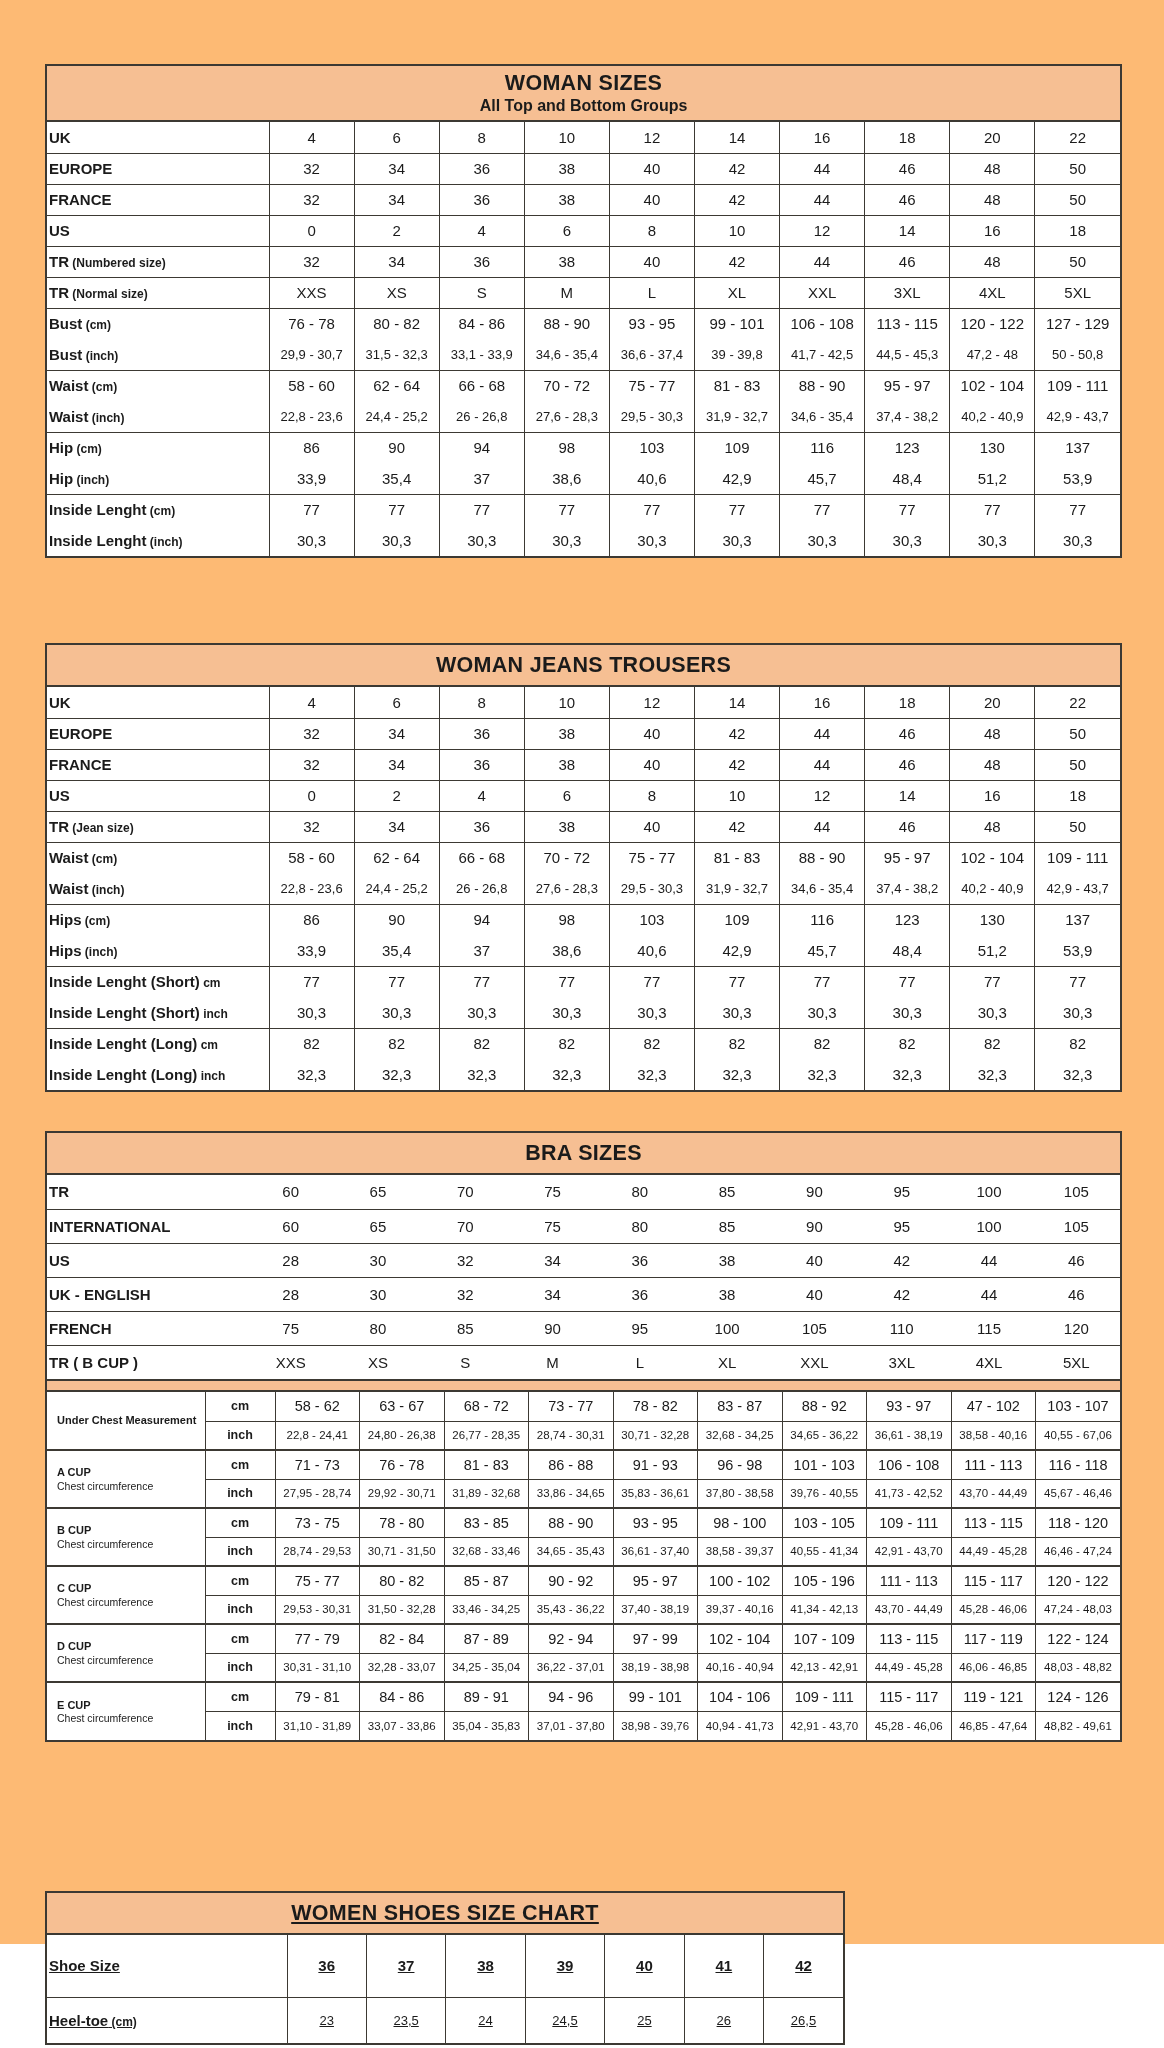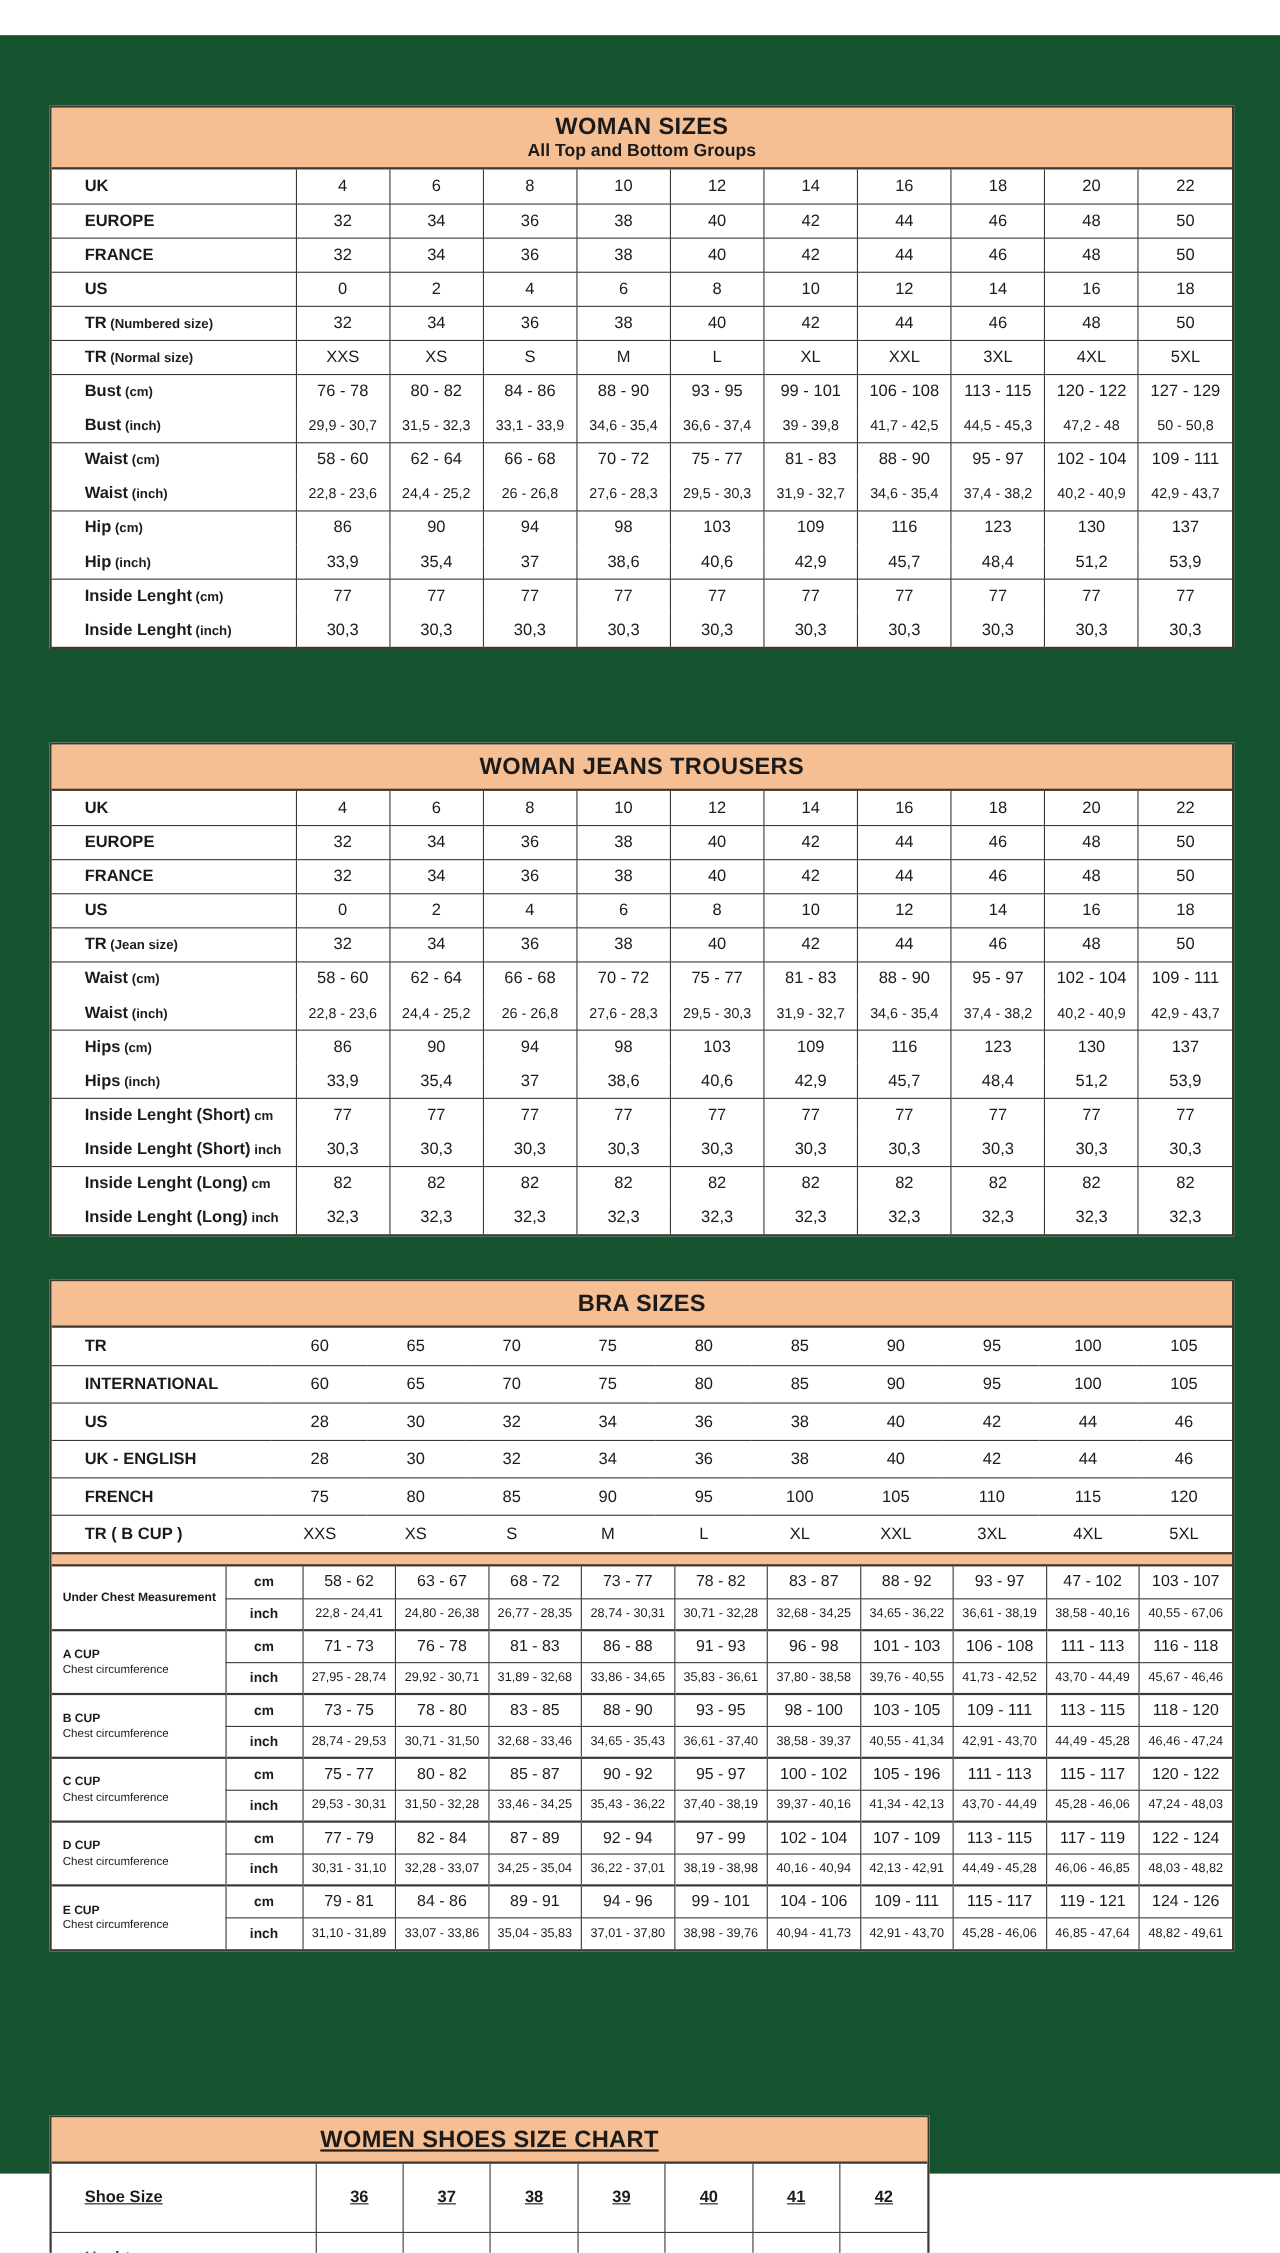--- a/index.html
+++ b/index.html
@@ -1,33 +1,33 @@
 <!DOCTYPE html>
 <html style="--hdr: #f6bf93; --bd: #3c3933; --tx: #1b1b1b;"><head>
 <meta charset="utf-8">
 <style>
   *{box-sizing:border-box;}
   html,body{margin:0;padding:0;background:#ffffff;}
   body{width:1164px;height:2048px;overflow:hidden;font-family:"Liberation Sans",sans-serif;color:var(--tx,#1b1b1b);}
-  .page{position:relative;width:1164px;height:1944px;background:#14532d;margin-top:32px;}
+  .page{position:relative;width:1164px;height:1944px;background:#fdba74;}
 
   .tbl{position:absolute;left:45px;width:1077px;border:2.5px solid var(--bd,#3c3933);background:#ffffff;}
   #t-ws{top:64px;}
   #t-jt{top:643px;}
   #t-bra-sec{top:1131px;}
   #t-shoes{top:1891px;width:800px;text-decoration:underline;}
 
   .tbl-head{background:var(--hdr,#f6bf93);text-align:center;padding:8px 0 7px;border-bottom:2px solid var(--bd,#3c3933);}
   .tbl-head.two{padding:5px 0 5px;}
   .tbl-title{font-size:21.5px;font-weight:700;letter-spacing:.3px;}
   .tbl-sub{font-size:16px;font-weight:700;margin-top:1px;}
 
   table.grid{width:100%;border-collapse:collapse;table-layout:fixed;border:2px hidden;}
   .grid td{border:1.8px solid var(--bd,#3c3933);text-align:center;font-size:15px;height:31px;padding:0 2px;vertical-align:middle;}
-  .grid td.lbl{text-align:left;padding-left:30px;font-weight:700;font-size:15px;}
+  .grid td.lbl{text-align:left;padding-left:2px;font-weight:700;font-size:15px;}
   .note{font-weight:700;font-size:12px;}
   tr.pt td{border-bottom-style:hidden;}
   tr.small td:not(.lbl){font-size:13px;}
   tr.boldvals td{font-weight:700;}
 
   #t-ws .lbl,#t-jt .lbl{width:222px;}
 
   
   #t-bra td{border-left-style:hidden;border-right-style:hidden;height:34px;}
   #t-bra .lbl{width:200px;}

